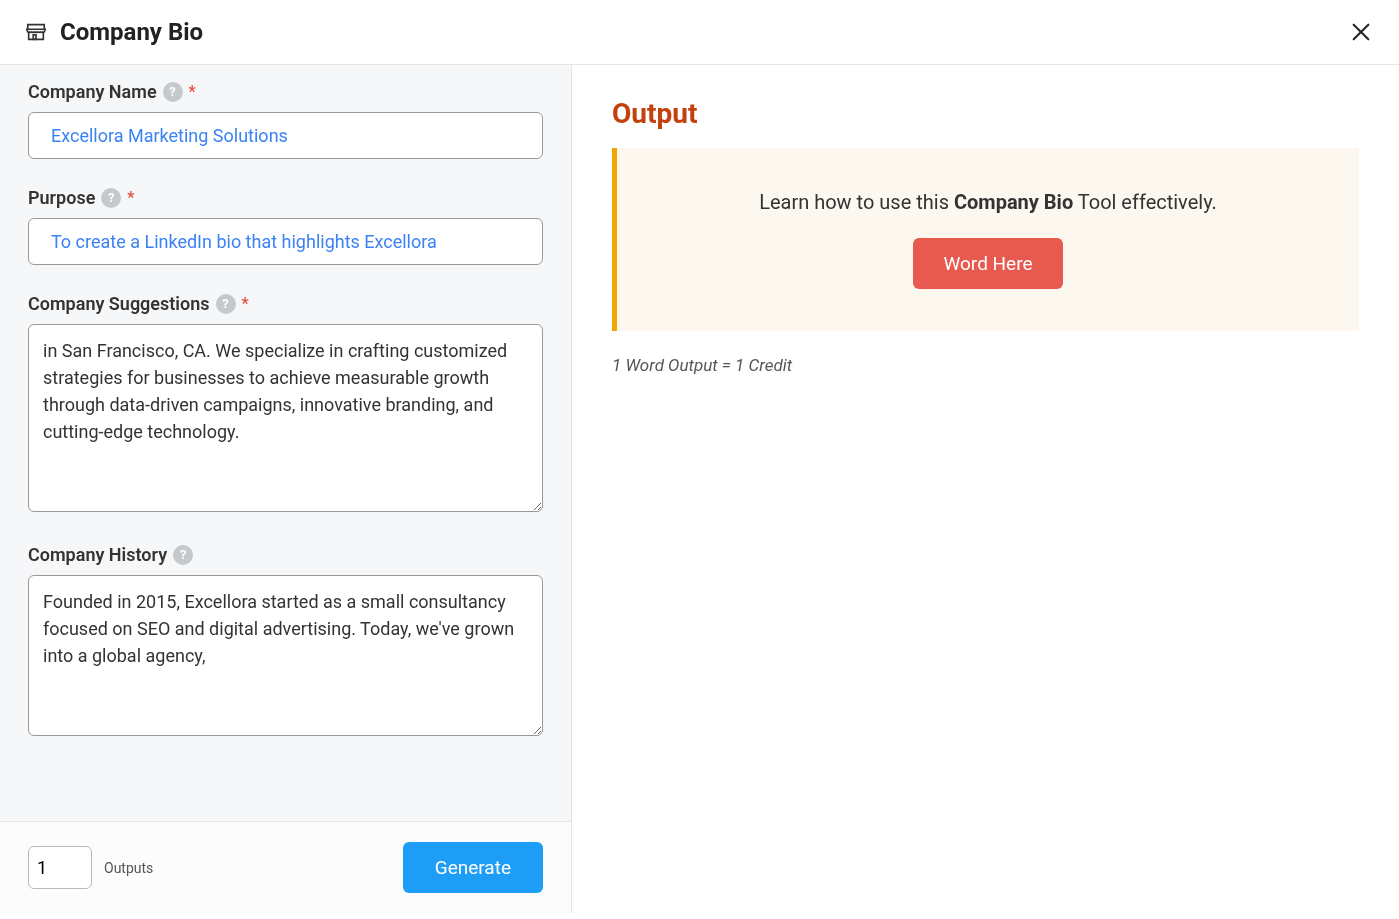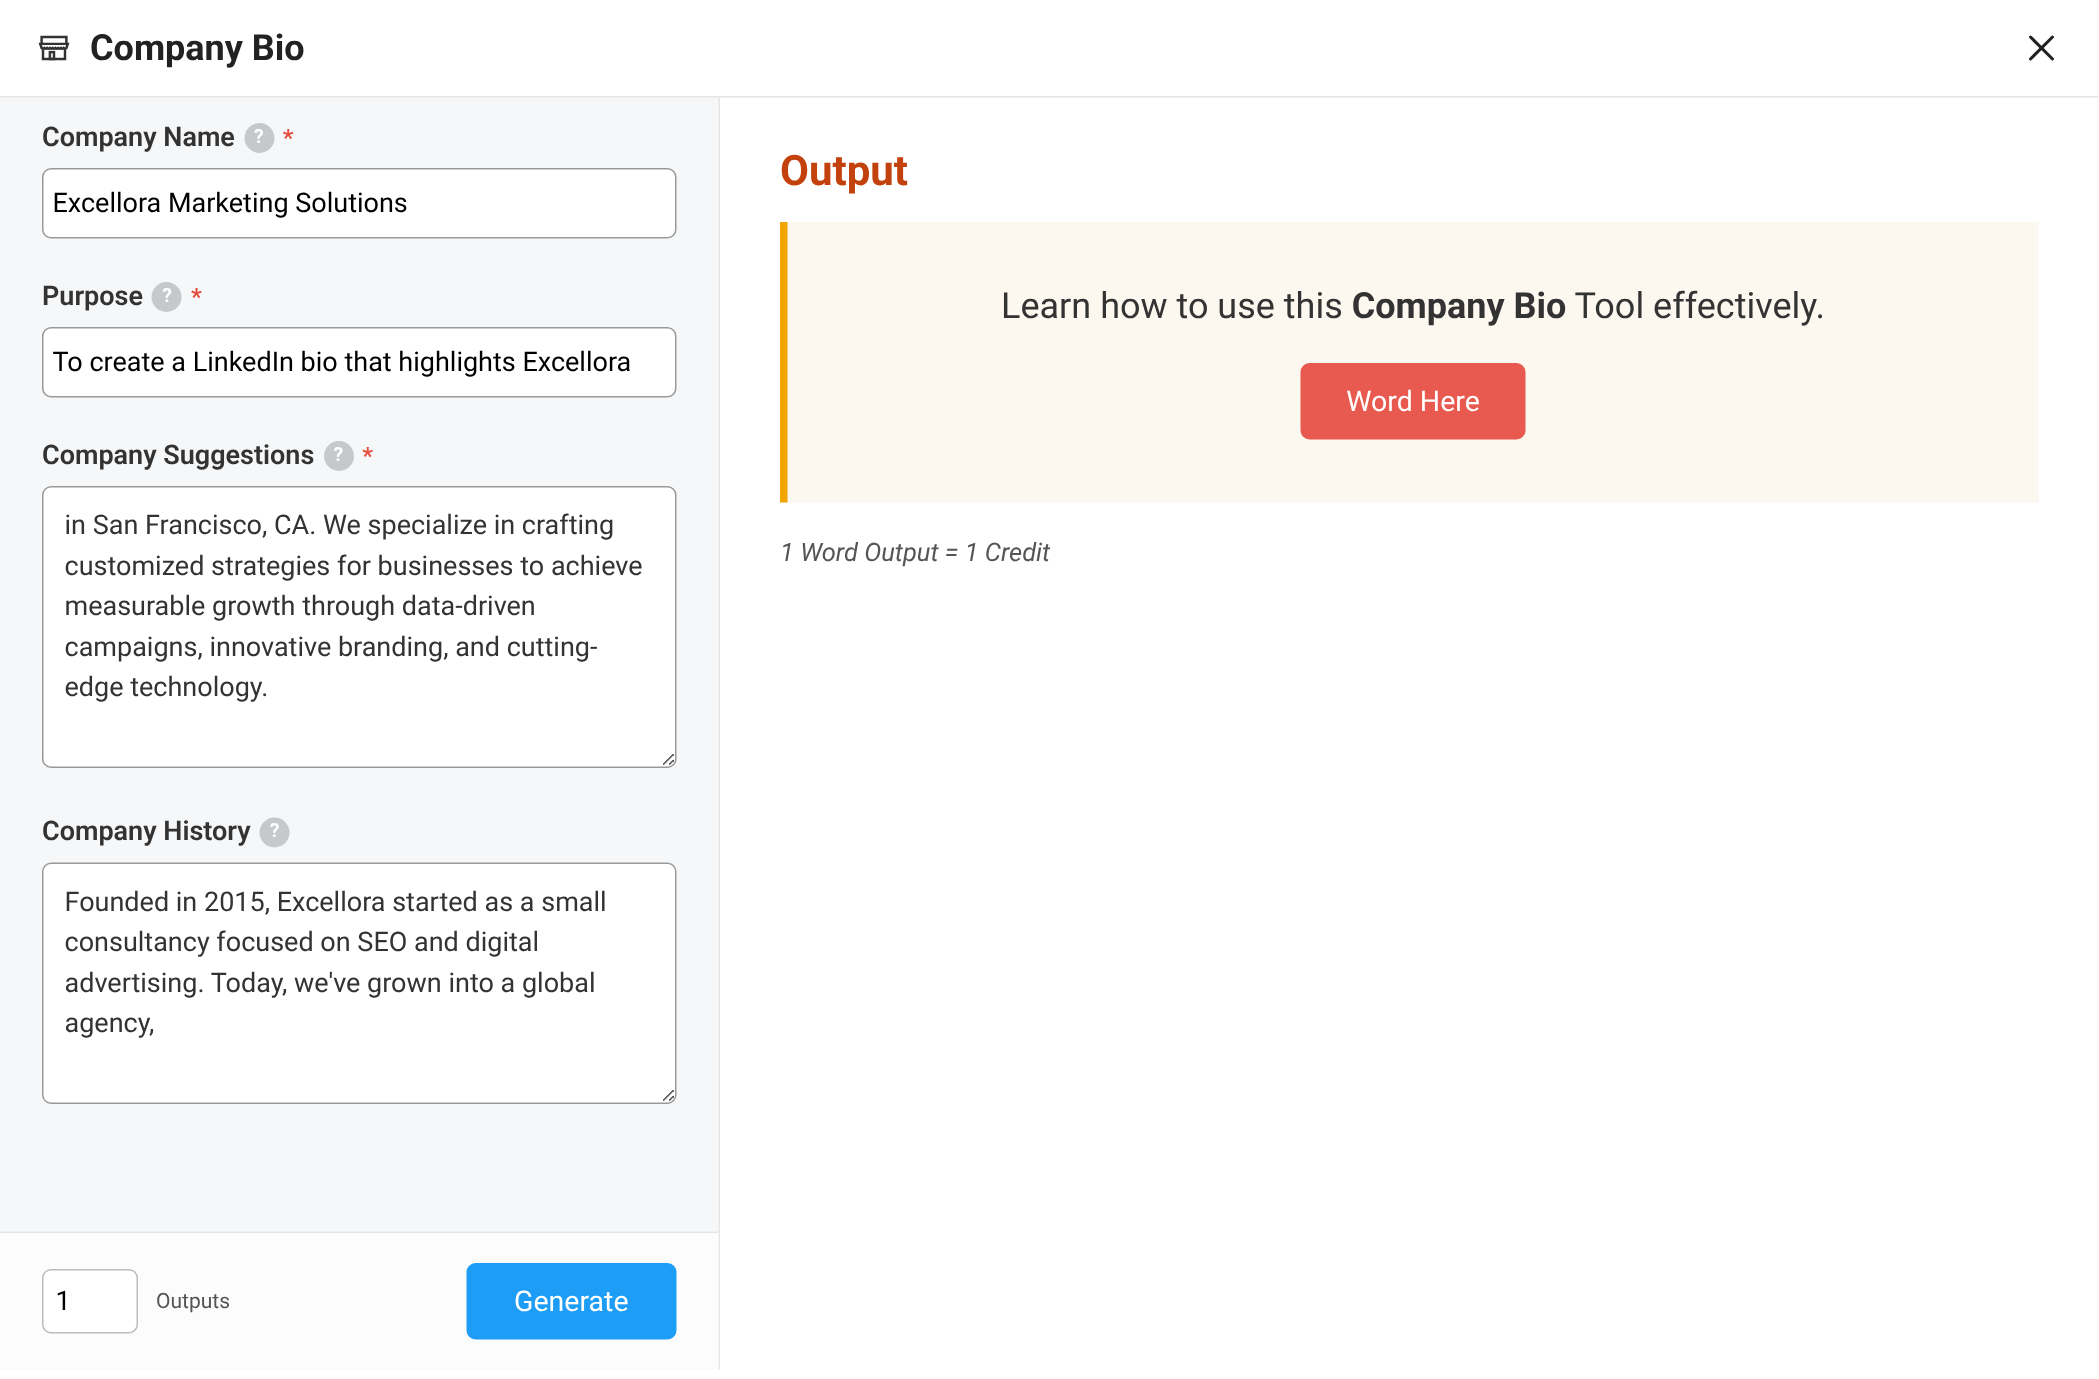--- a/index.html
+++ b/index.html
@@ -45,21 +45,21 @@
       display: flex;
       align-items: center;
       justify-content: center;
       cursor: pointer;
     }
     .main {
       display: flex;
       height: calc(100% - 71px);
     }
     .left-panel {
-      width: 480px;
+      width: 572px;
       background: #f6f7f8;
       display: flex;
       flex-direction: column;
       border-right: 1px solid #e5e5e5;
     }
     .form-scroll {
       flex: 1;
       overflow-y: scroll;
       padding: 16px 28px 16px 28px;
     }
@@ -102,26 +102,26 @@
       margin-left: 6px;
       cursor: pointer;
     }
     .required {
       color: #e74c3c;
       margin-left: 6px;
       font-size: 16px;
     }
     .text-input {
       width: 100%;
-      padding: 12px 6px;
+      padding: 12px 22px;
       font-size: 18px;
       border: 1px solid #999;
       border-radius: 6px;
       background: #fff;
-      color: #000000;
+      color: #3b82f6;
       font-family: inherit;
     }
     .textarea-input {
       width: 100%;
       padding: 12px 14px;
       font-size: 18px;
       border: 1px solid #999;
       border-radius: 6px;
       background: #fff;
       color: #333;
@@ -193,21 +193,21 @@
       margin-bottom: 32px;
     }
     .learn-box {
       border-left: 5px solid #f0a500;
       background: #fcf7ef;
       padding: 42px 30px;
       text-align: center;
       margin-bottom: 24px;
     }
     .learn-text {
-      font-size: 24px;
+      font-size: 20px;
       color: #333;
       margin-bottom: 24px;
     }
     .learn-text strong {
       font-weight: 700;
     }
     .click-here-btn {
       display: inline-block;
       padding: 14px 30px;
       font-size: 19px;

